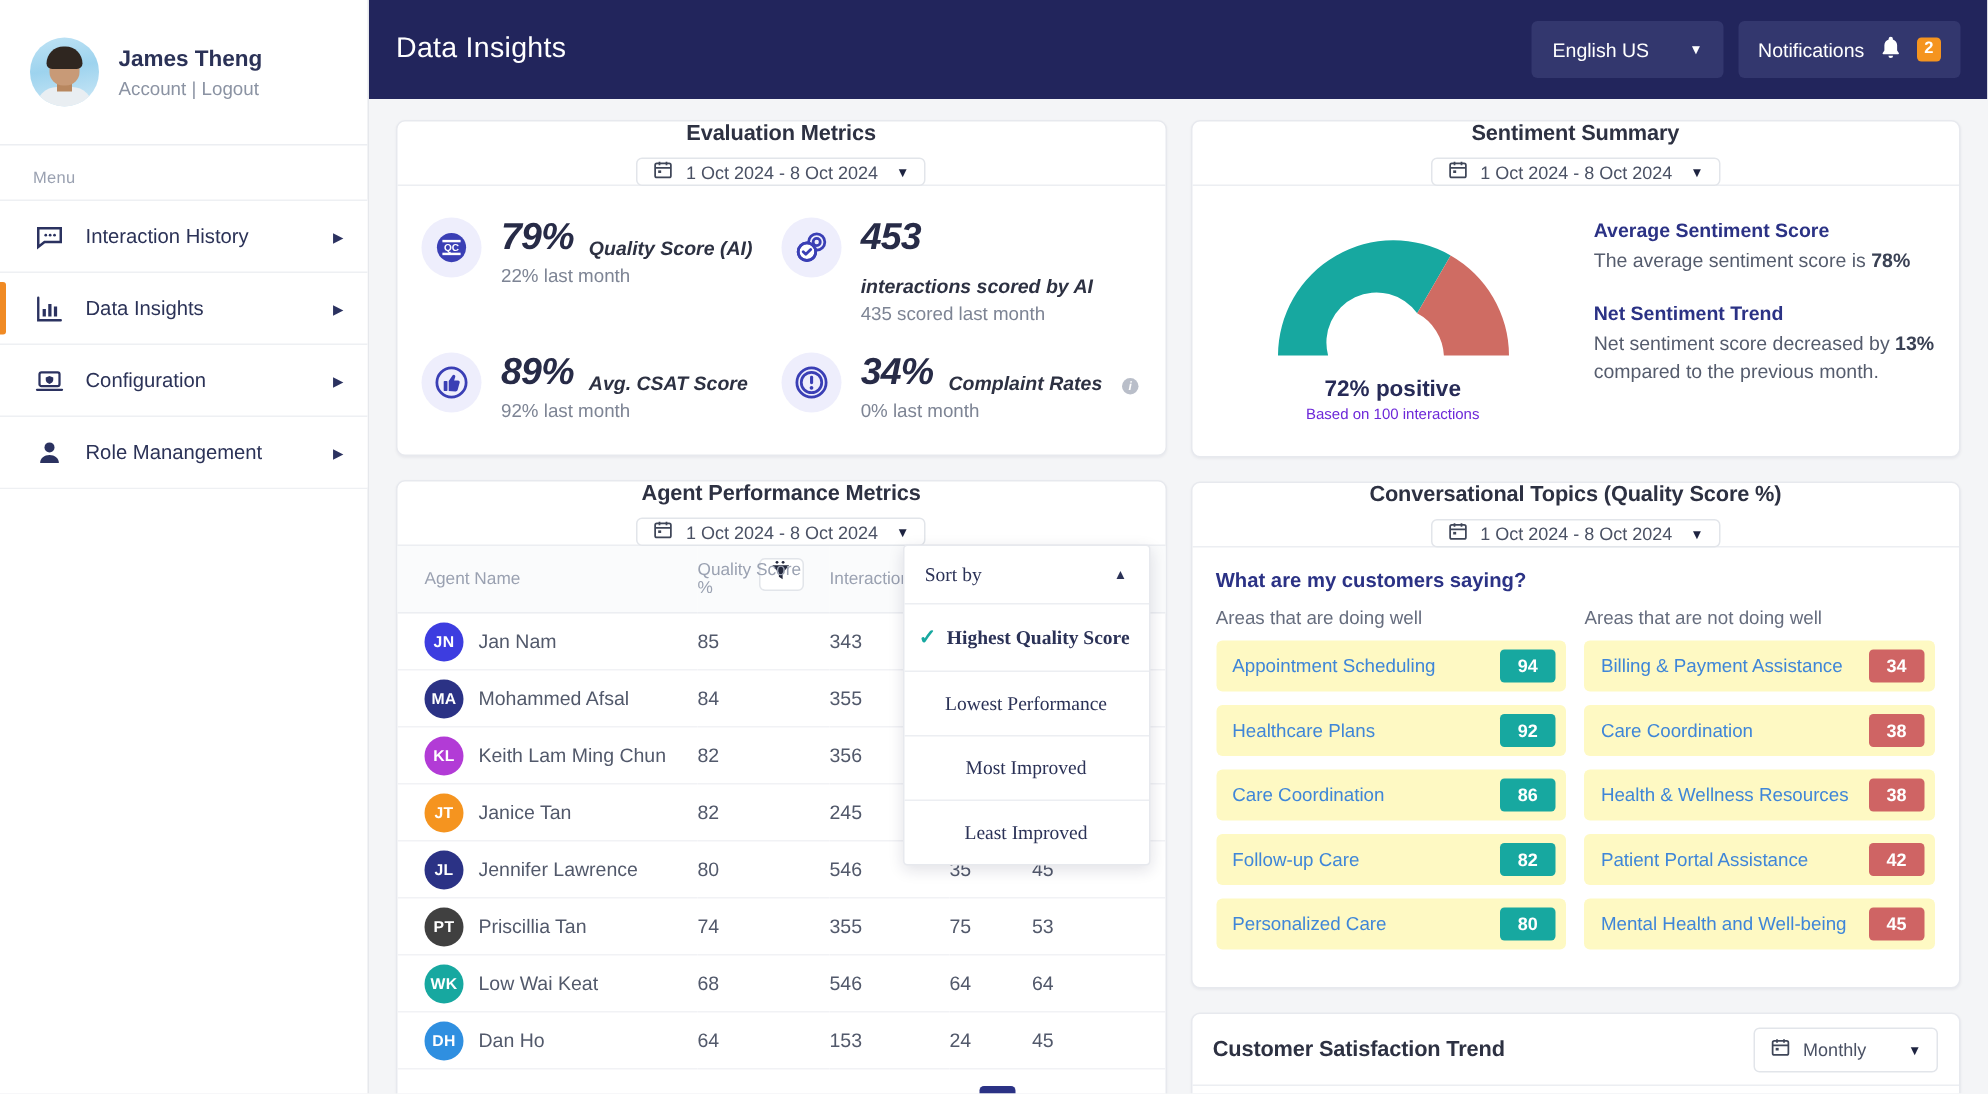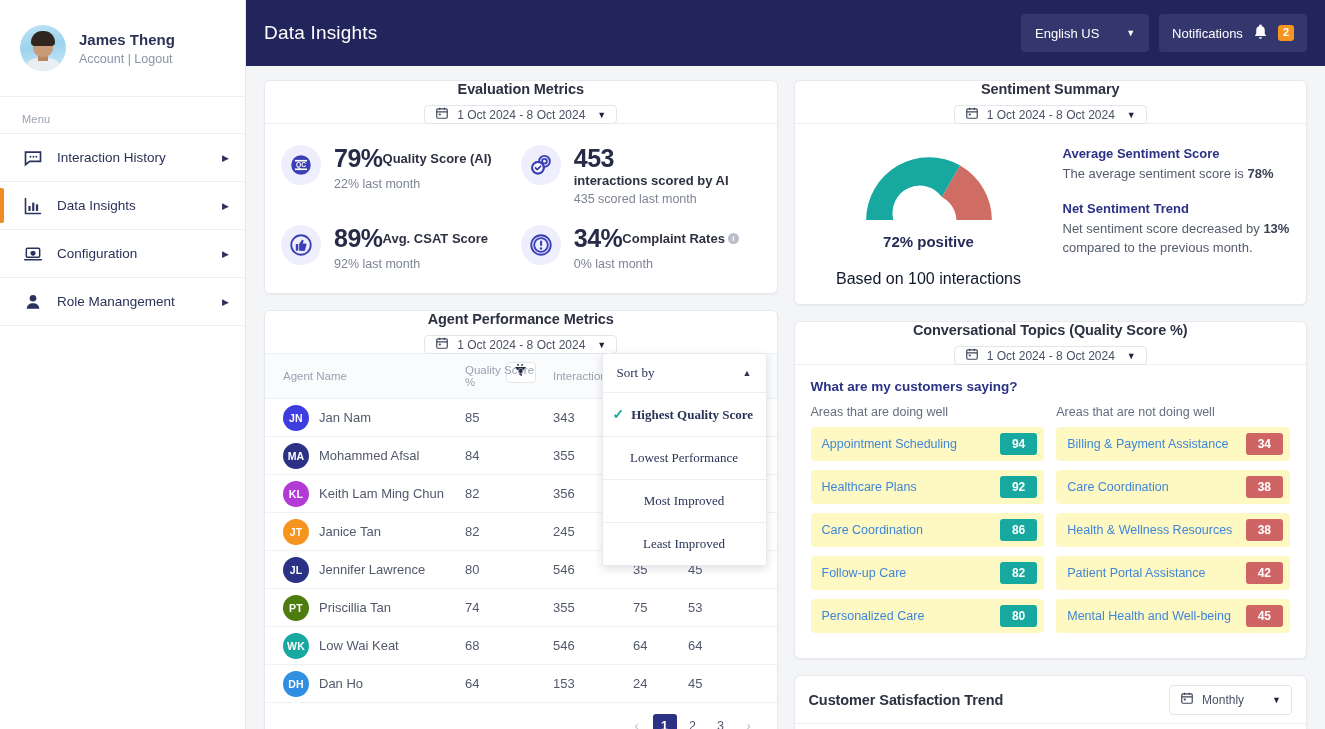--- a/index.html
+++ b/index.html
@@ -143,36 +143,36 @@
   .metrics-grid {
     display: grid; grid-template-columns: 1fr 1fr;
     row-gap: 18px; padding: 20px 16px 22px 16px;
   }
   .metric { display: flex; align-items: flex-start; gap: 13px; }
   .metric-ico {
     width: 40px; height: 40px; border-radius: 50%; background: #eeeefc;
     display: flex; align-items: center; justify-content: center; flex: 0 0 40px;
     margin-top: 1px;
   }
-  .metric-main { display: flex; align-items: center; gap: 0; flex-wrap: wrap; }
+  .metric-main { display: flex; align-items: flex-end; gap: 10px; flex-wrap: wrap; font-style: italic; }
   .metric-val { font-size: 25px; font-weight: 700; color: #272b47; letter-spacing: -.5px; }
   .metric-lbl { font-size: 13px; font-weight: 700; color: #2d3142; }
   .metric-sub { font-size: 12.5px; color: #7d8494; margin-top: 4px; }
   .info-dot {
     display: inline-block; width: 11px; height: 11px; border-radius: 50%;
     background: #b9bec9; color: #fff; font-size: 8px; line-height: 11px;
     text-align: center; margin-left: 3px; font-weight: 700; cursor: pointer;
   }
 
   
   .sent-body { display: flex; padding: 16px 16px 16px 10px; gap: 10px; height: 180px; }
   .gauge-wrap { width: 248px; display: flex; flex-direction: column;
                 align-items: center; justify-content: flex-start; padding-top: 4px; }
   .gauge-cap { font-size: 15px; font-weight: 700; color: #272b57; margin-top: 9px; }
-  .gauge-sub { font-size: 16px; color: #0f172a; margin-top: 20px; }
+  .gauge-sub { font-size: 10px; color: #6d28d9; margin-top: 3px; }
   .sent-txt { flex: 1; padding-top: 6px; }
   .sent-h { font-size: 13px; font-weight: 700; color: #2b3285; margin-bottom: 4px; }
   .sent-p { font-size: 13px; color: #555c6d; line-height: 1.45; }
   .sent-p b { color: #3a4154; }
   .sent-gap { height: 17px; }
 
   
   .tbl { width: 100%; border-collapse: collapse; }
   .tbl th {
     font-size: 11.5px; font-weight: 400; color: #9aa1b1; text-align: left;
@@ -526,21 +526,21 @@
                     </div>
                   </td>
                 <td>80</td>
                 <td>546</td>
                 <td>35</td>
                 <td>45</td>
               </tr>
               <tr>
                 <td>
                     <div class="agent-cell">
-                      <span class="ini" style="background:#4d7c0f">PT</span>
+                      <span class="ini" style="background:#404040">PT</span>
                       <span>Priscillia Tan</span>
                     </div>
                   </td>
                 <td>74</td>
                 <td>355</td>
                 <td>75</td>
                 <td>53</td>
               </tr>
               <tr>
                 <td>

